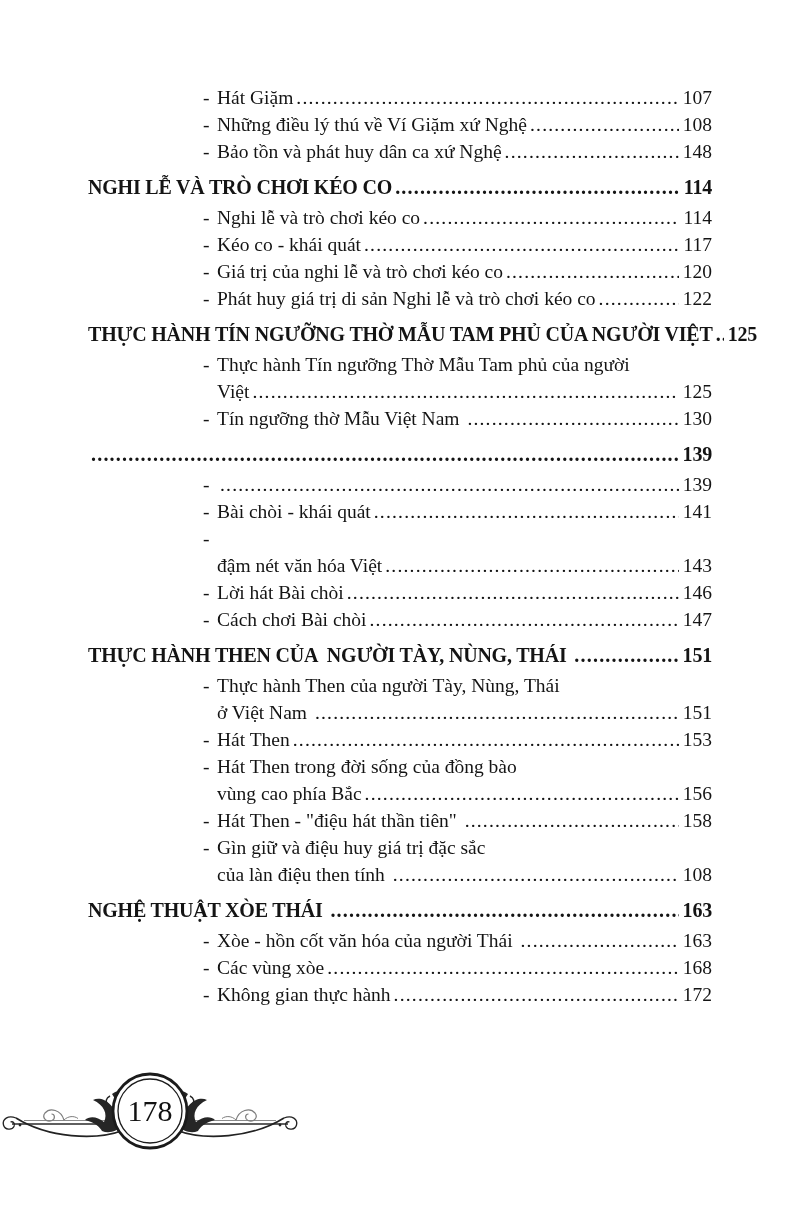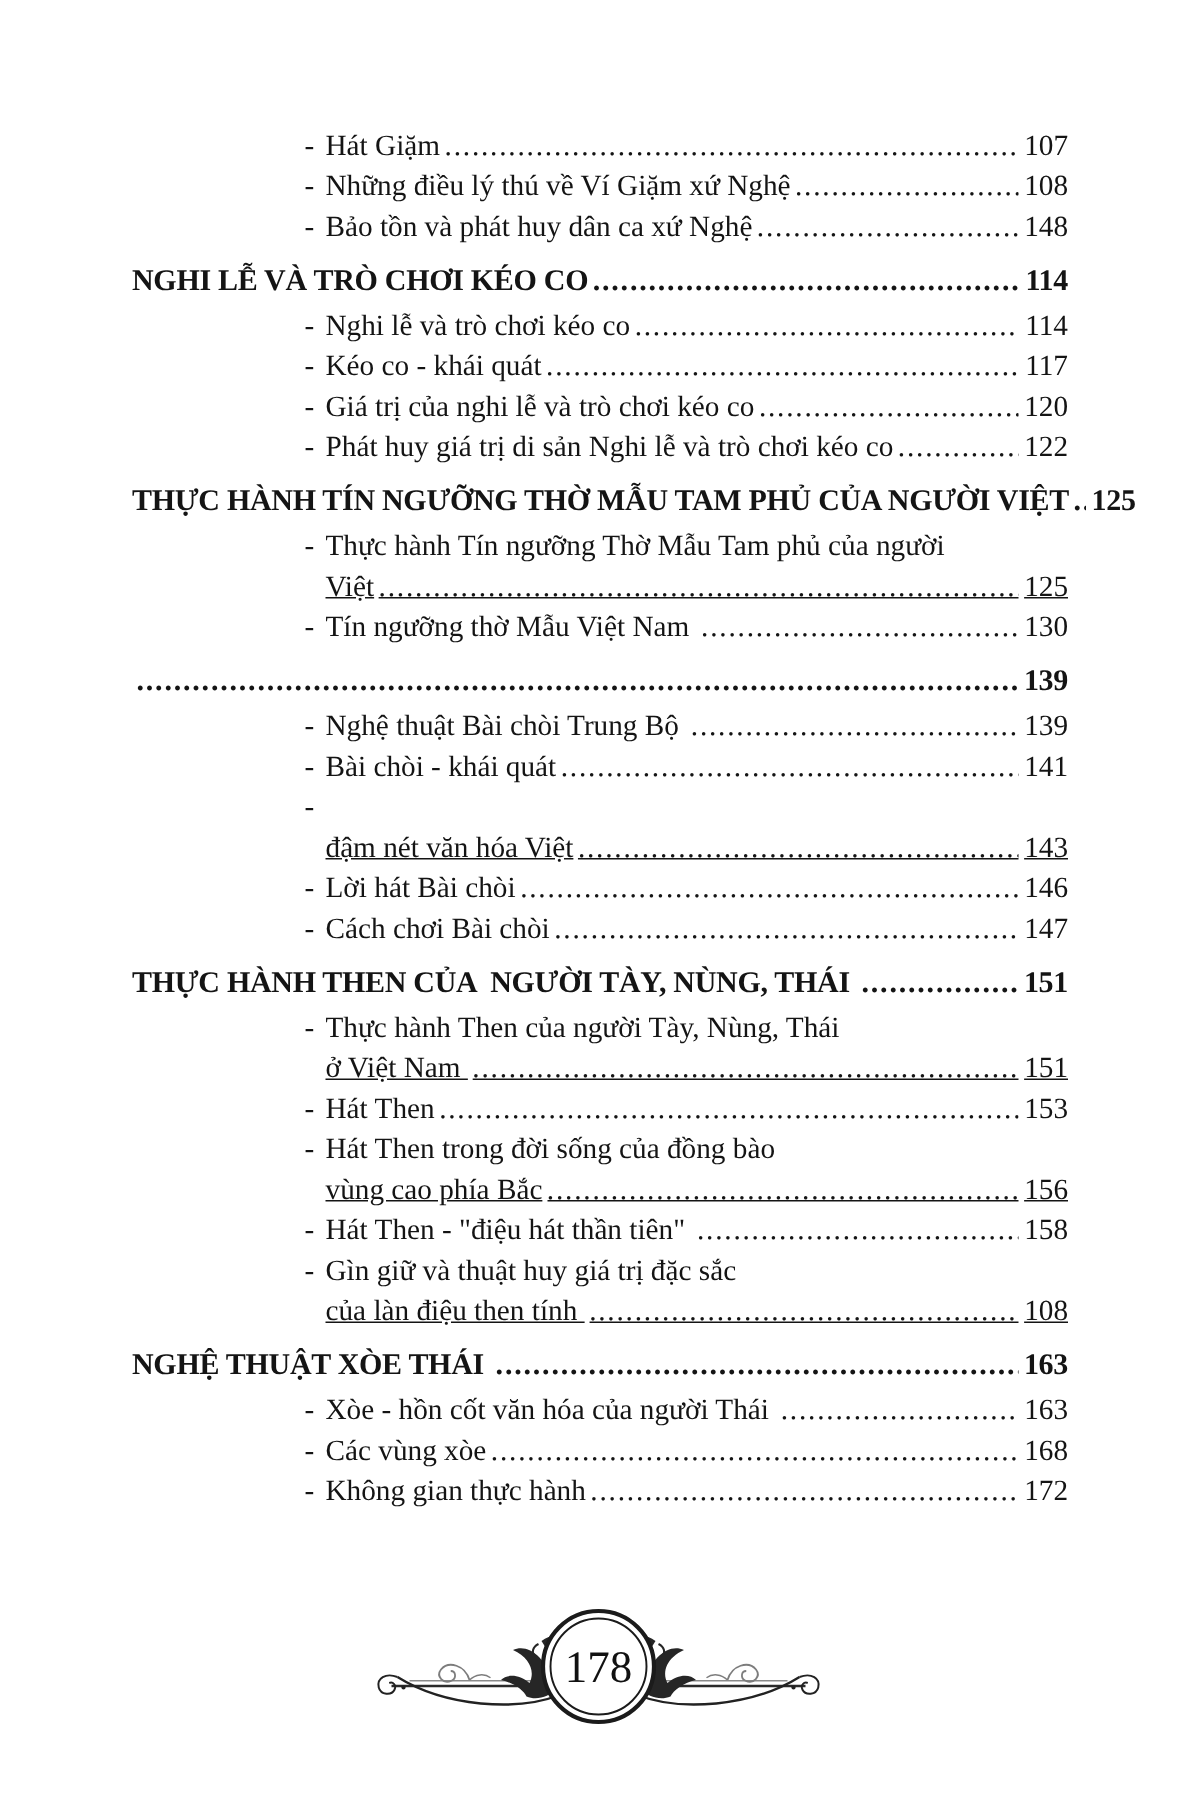--- a/index.html
+++ b/index.html
@@ -29,21 +29,21 @@
     line-height: 27px;
     white-space: nowrap;
   }
   .row.heading {
     font-weight: 700;
     font-size: 20px;
     margin: 9px 0 3px 0;
     letter-spacing: -0.2px;
   }
   .row.item { padding-left: 115px; }
-  .row.item-cont { padding-left: 129px; text-decoration: underline; }
+  .row.item-cont { padding-left: 129px; }
   .dash {
     flex: 0 0 auto;
     width: 14px;
   }
   .text {
     flex: 0 1 auto;
     white-space: pre;
   }
   .leader {
     flex: 1 1 20px;
@@ -58,21 +58,20 @@
   }
   .page-num {
     flex: 0 0 auto;
   }
   .footer {
     position: absolute;
     left: 0;
     top: 1068px;
     width: 798px;
     display: flex;
-    justify-content: center;
   }
 </style>
 </head>
 <body>
 
 <div class="page">
 
   <div class="toc" id="toc">
       <div class="row item">
         <span class="dash">-</span>
@@ -140,21 +139,20 @@
         <span class="text">Tín ngưỡng thờ Mẫu Việt Nam </span>
         <span class="leader"></span>
         <span class="page-num">130</span>
       </div>
       <div class="row heading">
         <span class="leader"></span>
         <span class="page-num">139</span>
       </div>
       <div class="row item">
         <span class="dash">-</span>
-        <span class="text">Nghệ thuật Bài chòi Trung Bộ </span>
         <span class="leader"></span>
         <span class="page-num">139</span>
       </div>
       <div class="row item">
         <span class="dash">-</span>
         <span class="text">Bài chòi - khái quát</span>
         <span class="leader"></span>
         <span class="page-num">141</span>
       </div>
       <div class="row item">
@@ -207,21 +205,21 @@
         <span class="page-num">156</span>
       </div>
       <div class="row item">
         <span class="dash">-</span>
         <span class="text">Hát Then - "điệu hát thần tiên" </span>
         <span class="leader"></span>
         <span class="page-num">158</span>
       </div>
       <div class="row item">
         <span class="dash">-</span>
-        <span class="text">Gìn giữ và thuật huy giá trị đặc sắc</span>
+        <span class="text">Gìn giữ và điệu huy giá trị đặc sắc</span>
       </div>
       <div class="row item-cont">
         <span class="text">của làn điệu then tính </span>
         <span class="leader"></span>
         <span class="page-num">108</span>
       </div>
       <div class="row heading">
         <span class="text">NGHỆ THUẬT XÒE THÁI </span>
         <span class="leader"></span>
         <span class="page-num">163</span>

